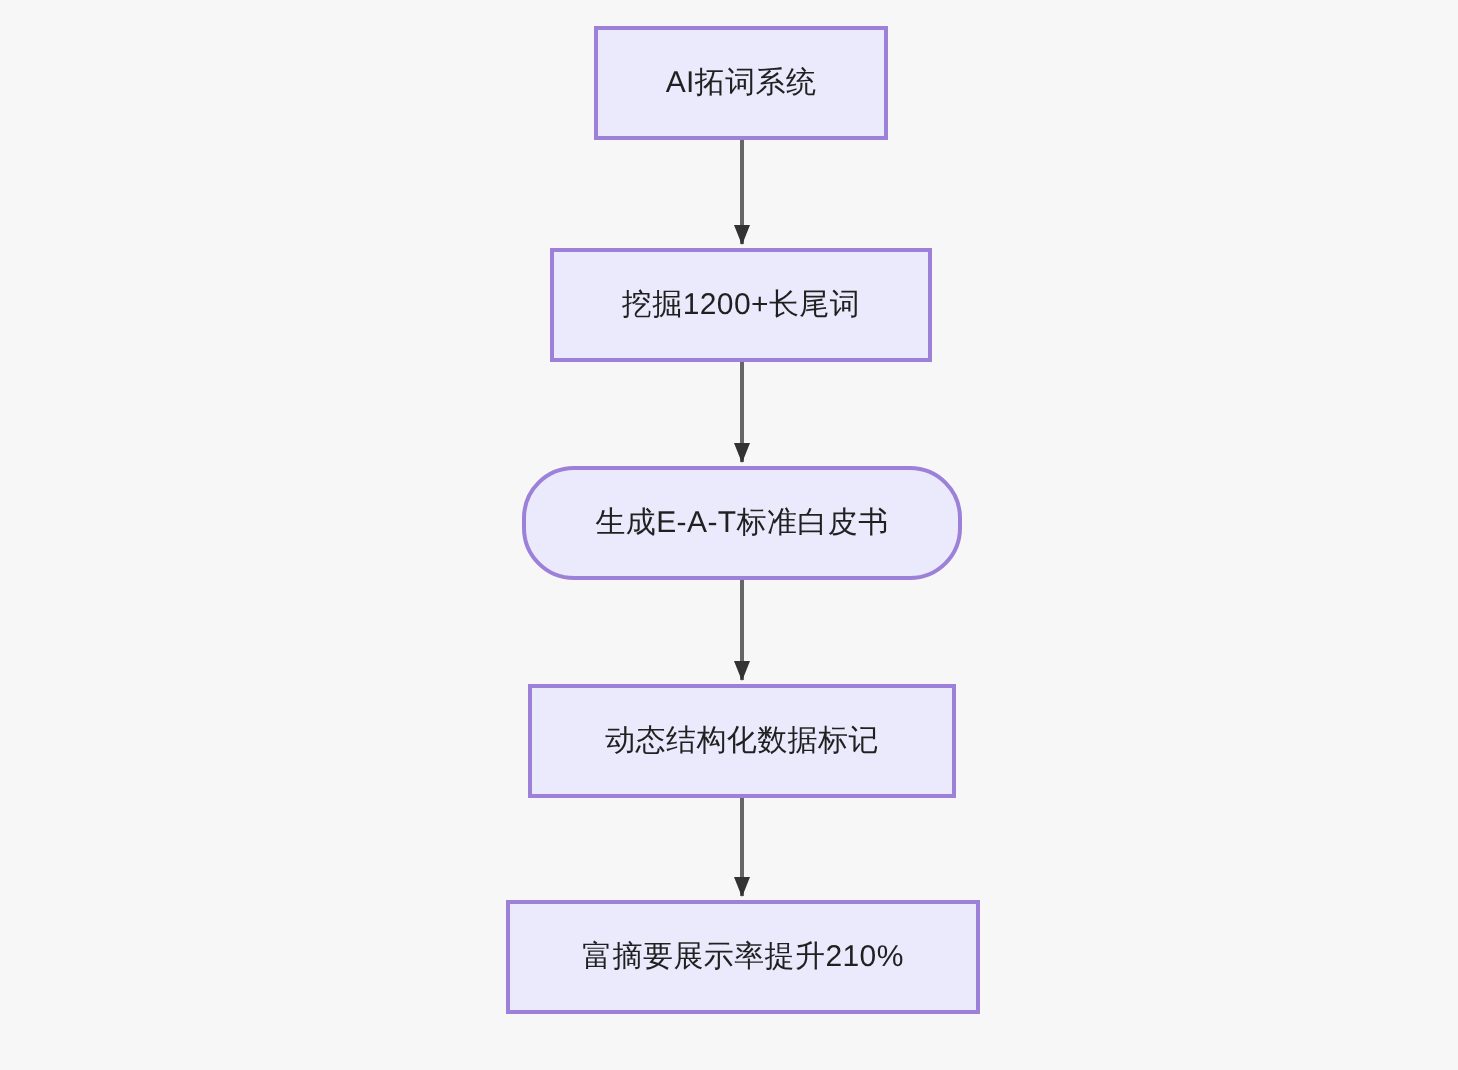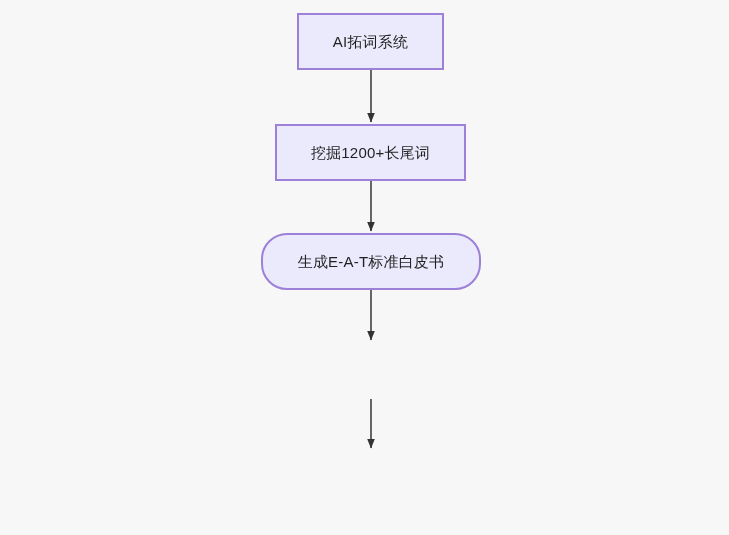--- a/index.html
+++ b/index.html
@@ -75,15 +75,21 @@
   </div>
 
   <div class="node" style="left:275px; top:124px; width:191px; height:57px;">
     <span class="node-label">挖掘1200+长尾词</span>
   </div>
 
   <div class="node" style="left:261px; top:233px; width:220px; height:57px;border-radius:26px;">
     <span class="node-label">生成E-A-T标准白皮书</span>
   </div>
 
+  <div class="node" style="left:264px; top:342px; width:214px; height:57px;">
+    <span class="node-label">动态结构化数据标记</span>
+  </div>
 
+  <div class="node" style="left:253px; top:450px; width:237px; height:57px;">
+    <span class="node-label">富摘要展示率提升210%</span>
+  </div>
 
 </div>
 
 </body></html>

